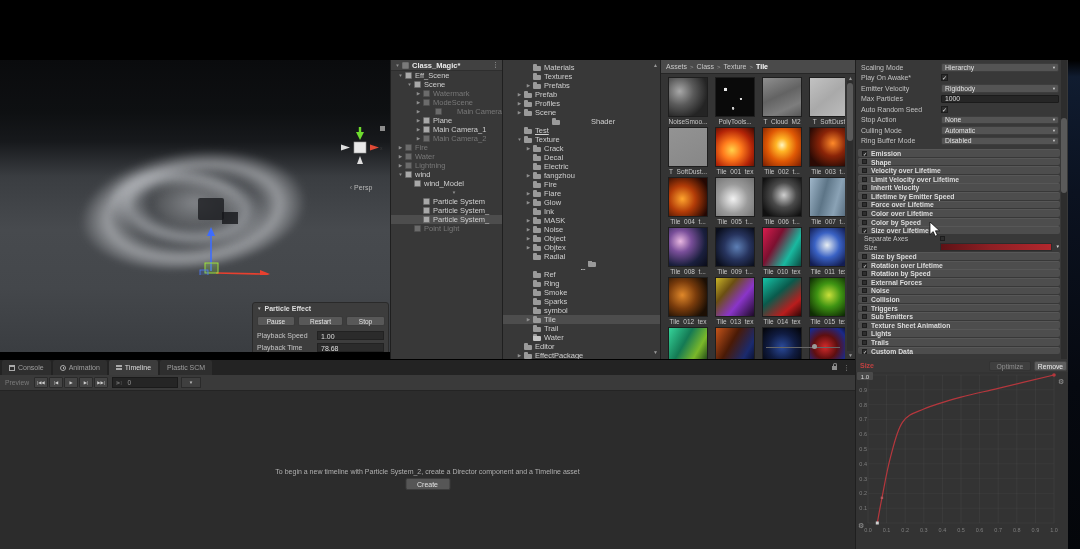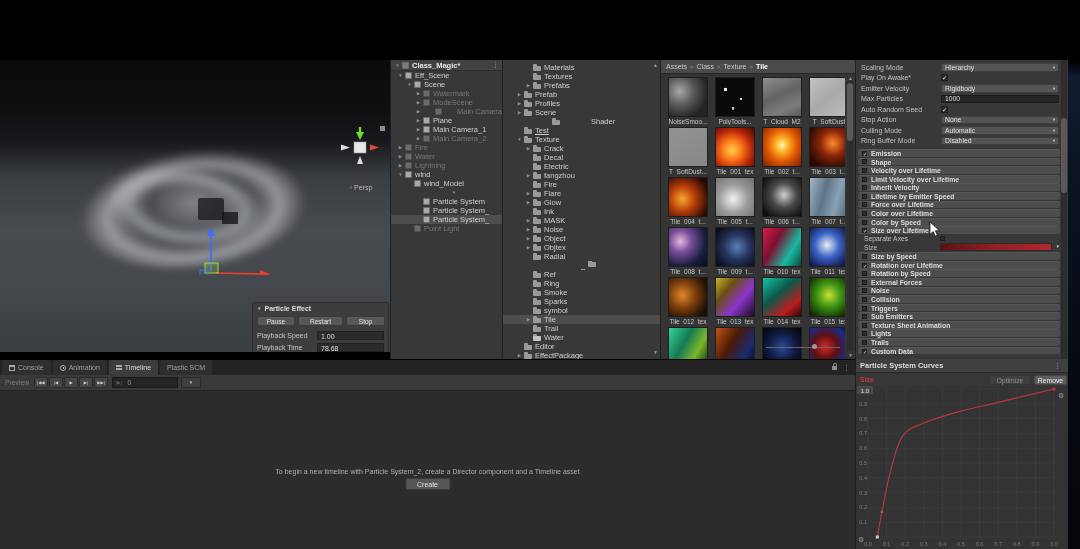--- a/index.html
+++ b/index.html
@@ -720,24 +720,20 @@
           <span class="cb small">✓</span>
           <span class="lb">Custom Data</span>
         </div>
       </div>
     <div class="vscroll" style="left:205px;top:0;bottom:0;">
       <div class="vthumb" style="top:58px;height:75px;"></div>
     </div>
   </div>
 
   <div id="curves" class="abs">
-    <div id="curves-header">
-      <span>Particle System Curves</span>
-      <span class="kebab">⋮</span>
-    </div>
     <div id="curves-toolbar">
       <span id="curve-name">Size</span>
       <span id="optimize-btn" class="cv-btn">Optimize</span>
       <span id="remove-btn" class="cv-btn">Remove</span>
     </div>
     <svg id="curve-plot" width="213" height="164" style="display:block;background:#333;">
         <line x1="12" y1="3" x2="12" y2="151" stroke="rgba(255,255,255,0.045)" stroke-width="1"></line>
         <line x1="12" y1="151" x2="198" y2="151" stroke="rgba(255,255,255,0.03)" stroke-width="1"></line>
         <line x1="30.6" y1="3" x2="30.6" y2="151" stroke="rgba(255,255,255,0.045)" stroke-width="1"></line>
         <line x1="12" y1="136.2" x2="198" y2="136.2" stroke="rgba(255,255,255,0.03)" stroke-width="1"></line>

